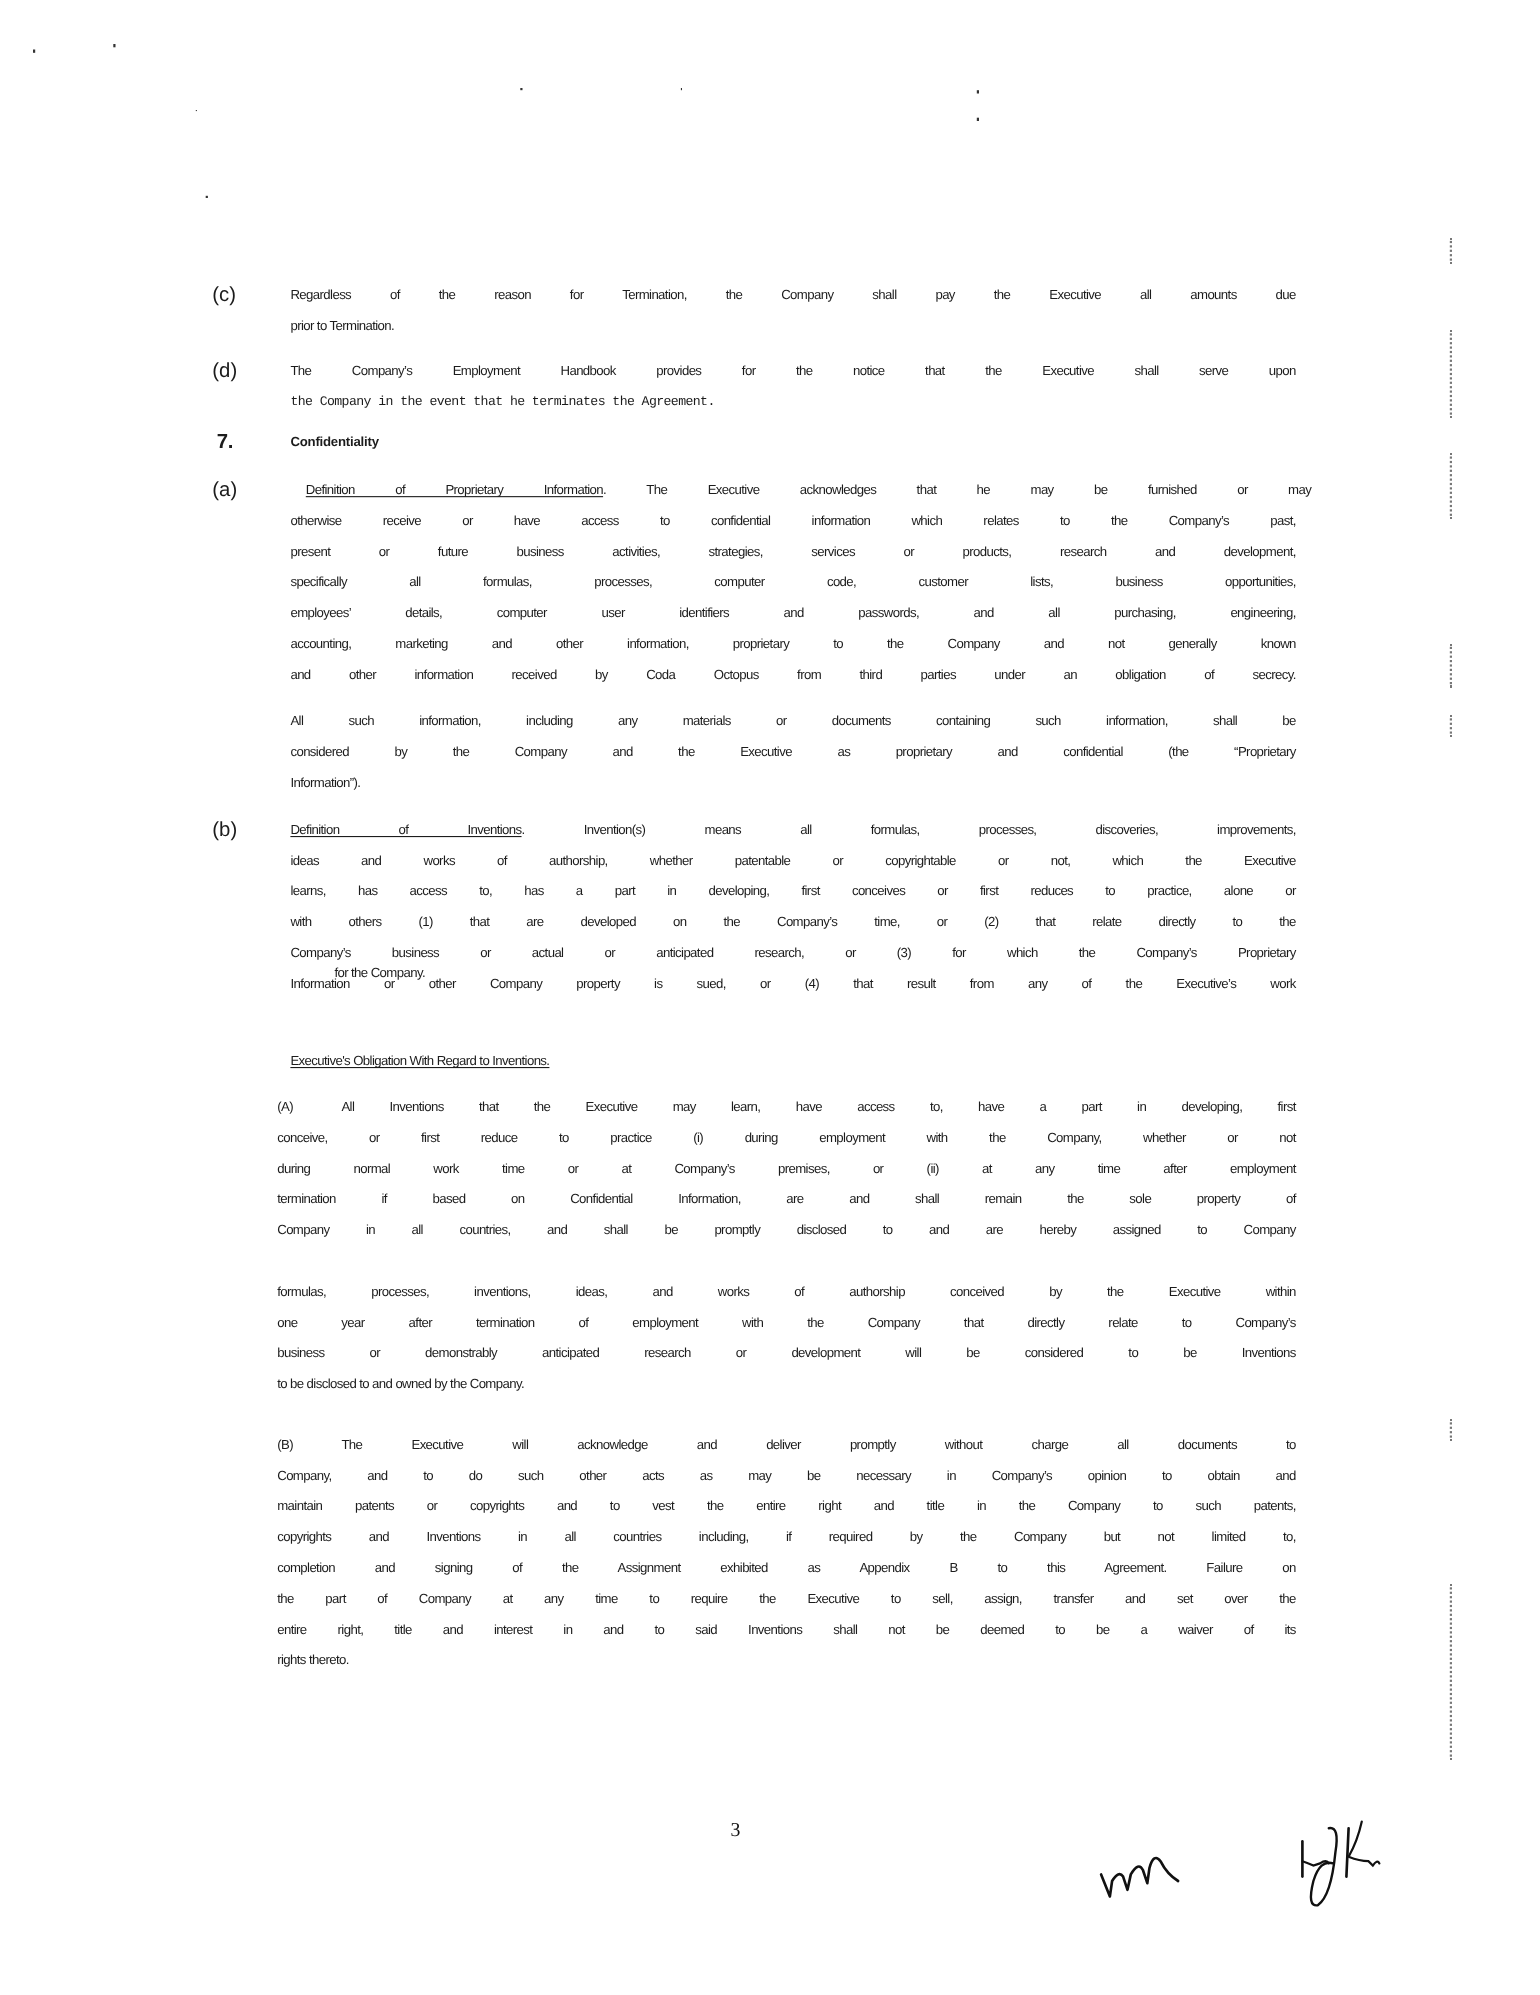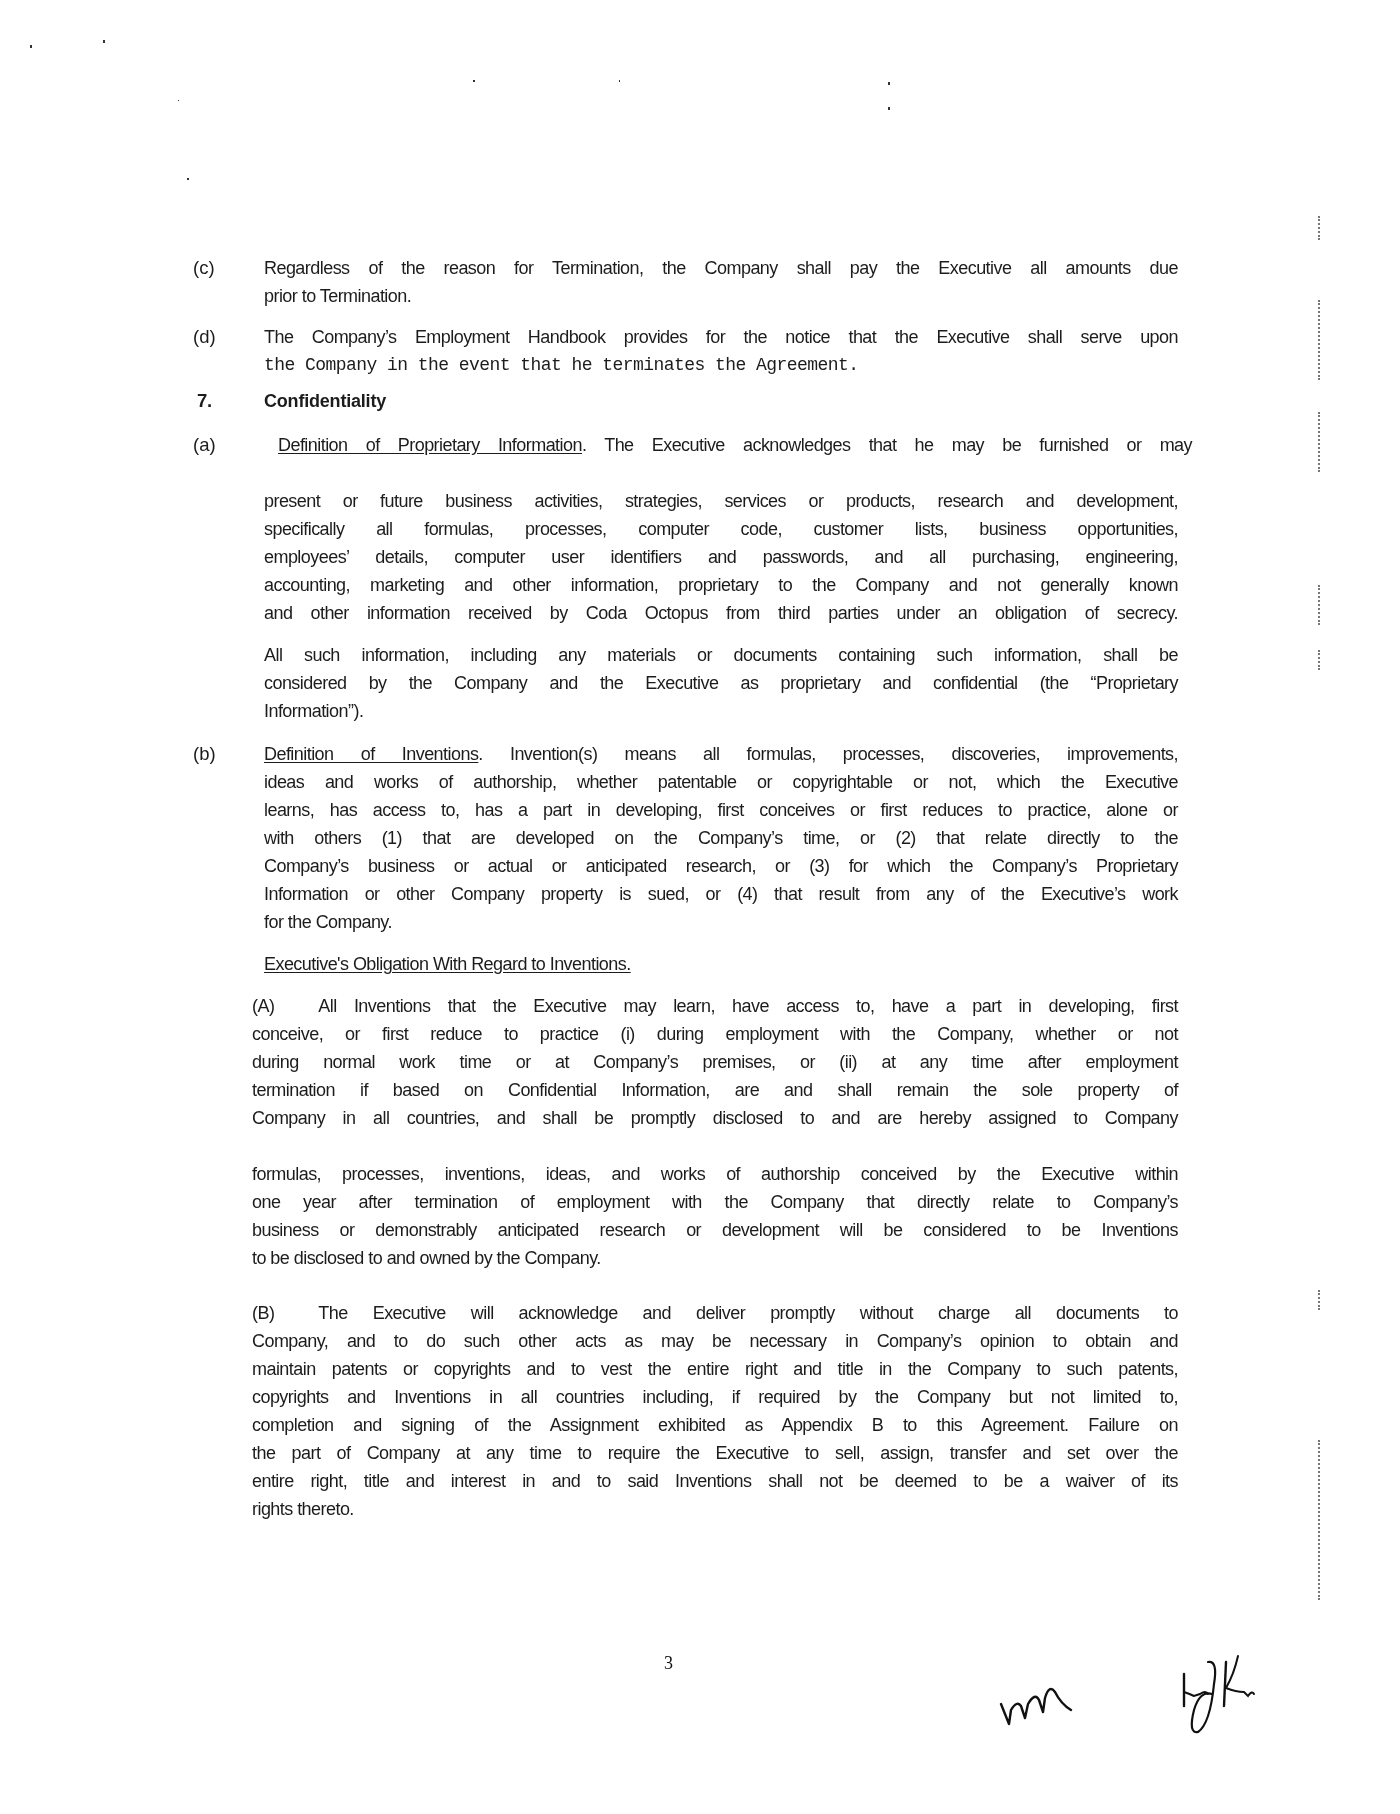--- a/index.html
+++ b/index.html
@@ -1,20 +1,20 @@
 <!DOCTYPE html>
 <html><head>
 <meta charset="utf-8">
 <style>
   html, body { margin: 0; padding: 0; background: #ffffff; }
   body { width: 1400px; height: 1814px; position: relative; overflow: hidden;
          font-family: "Liberation Sans", sans-serif; color: #1a1a1a; }
   .page { position: absolute; left: 0; top: 0; width: 1400px; height: 1814px; background: #ffffff; }
   .label { position: absolute; left: 193px; font-size: 18.5px; line-height: 28px; color: #1c1c1c; }
-  .line { position: absolute; left: 264px; width: 914px; font-size: 18px; line-height: 28px;
+  .line { position: absolute; left: 264px; width: 914px; font-size: 12px; line-height: 28px;
           white-space: nowrap; letter-spacing: -0.55px; word-spacing: 0px;
           text-align: justify; text-align-last: justify; color: #1c1c1c; }
   .line.last { text-align-last: left; }
   .line.sub { left: 252px; width: 926px; }
   .bold { font-weight: bold; letter-spacing: -0.2px; }
   .u { text-decoration: underline; text-underline-offset: 2px; }
   .tabgap { display: inline-block; width: 44px; }
   .pagenum { position: absolute; left: 664px; top: 1650px; font-family: "Liberation Serif", serif;
              font-size: 18px; line-height: 26px; color: #111; }
   .initials { position: absolute; }
@@ -49,38 +49,39 @@
 
   <div class="label" style="top:323px;">(d)</div>
   <div class="line" style="top:323px;">The Company’s Employment Handbook provides for the notice that the Executive shall serve upon</div>
   <div class="line last" style="top:351px;font-family:Liberation Mono, monospace;">the Company in the event that he terminates the Agreement.</div>
 
   <div class="label bold" style="top:387px;left:197px;">7.</div>
   <div class="line last bold" style="top:387px;">Confidentiality</div>
 
   <div class="label" style="top:431px;">(a)</div>
   <div class="line" style="top:431px;margin-left:14px;"><span class="u">Definition of Proprietary Information</span><span>. The Executive acknowledges that he may be furnished or may</span></div>
+  <div class="line" style="top:459px;">otherwise receive or have access to confidential information which relates to the Company’s past,</div>
   <div class="line" style="top:487px;">present or future business activities, strategies, services or products, research and development,</div>
   <div class="line" style="top:515px;">specifically all formulas, processes, computer code, customer lists, business opportunities,</div>
   <div class="line" style="top:543px;">employees’ details, computer user identifiers and passwords, and all purchasing, engineering,</div>
   <div class="line" style="top:571px;">accounting, marketing and other information, proprietary to the Company and not generally known</div>
   <div class="line" style="top:641px;">All such information, including any materials or documents containing such information, shall be</div>
 
   <div class="line" style="top:599px;">and other information received by Coda Octopus from third parties under an obligation of secrecy.</div>
   <div class="line" style="top:669px;">considered by the Company and the Executive as proprietary and confidential (the “Proprietary</div>
   <div class="line last" style="top:697px;">Information”).</div>
 
   <div class="label" style="top:740px;">(b)</div>
   <div class="line" style="top:740px;"><span class="u">Definition of Inventions</span><span>. Invention(s) means all formulas, processes, discoveries, improvements,</span></div>
   <div class="line" style="top:768px;">ideas and works of authorship, whether patentable or copyrightable or not, which the Executive</div>
   <div class="line" style="top:796px;">learns, has access to, has a part in developing, first conceives or first reduces to practice, alone or</div>
   <div class="line" style="top:824px;">with others (1) that are developed on the Company’s time, or (2) that relate directly to the</div>
   <div class="line" style="top:852px;">Company’s business or actual or anticipated research, or (3) for which the Company’s Proprietary</div>
   <div class="line" style="top:880px;">Information or other Company property is sued, or (4) that result from any of the Executive’s work</div>
-  <div class="line last" style="top:908px;">for the Company.</div>
+  <div class="line last" style="top:870px;margin-left:40px;">for the Company.</div>
 
   <div class="line sub" style="top:992px;"><span>(A)</span><span class="tabgap"></span><span>All Inventions that the Executive may learn, have access to, have a part in developing, first</span></div>
 
   <div class="line last" style="top:950px;"><span class="u">Executive's Obligation With Regard to Inventions.</span></div>
   <div class="line sub" style="top:1020px;">conceive, or first reduce to practice (i) during employment with the Company, whether or not</div>
   <div class="line sub" style="top:1048px;">during normal work time or at Company’s premises, or (ii) at any time after employment</div>
   <div class="line sub" style="top:1076px;">termination if based on Confidential Information, are and shall remain the sole property of</div>
   <div class="line sub" style="top:1104px;">Company in all countries, and shall be promptly disclosed to and are hereby assigned to Company</div>
   <div class="line sub" style="top:1160px;">formulas, processes, inventions, ideas, and works of authorship conceived by the Executive within</div>
   <div class="line sub" style="top:1188px;">one year after termination of employment with the Company that directly relate to Company’s</div>

